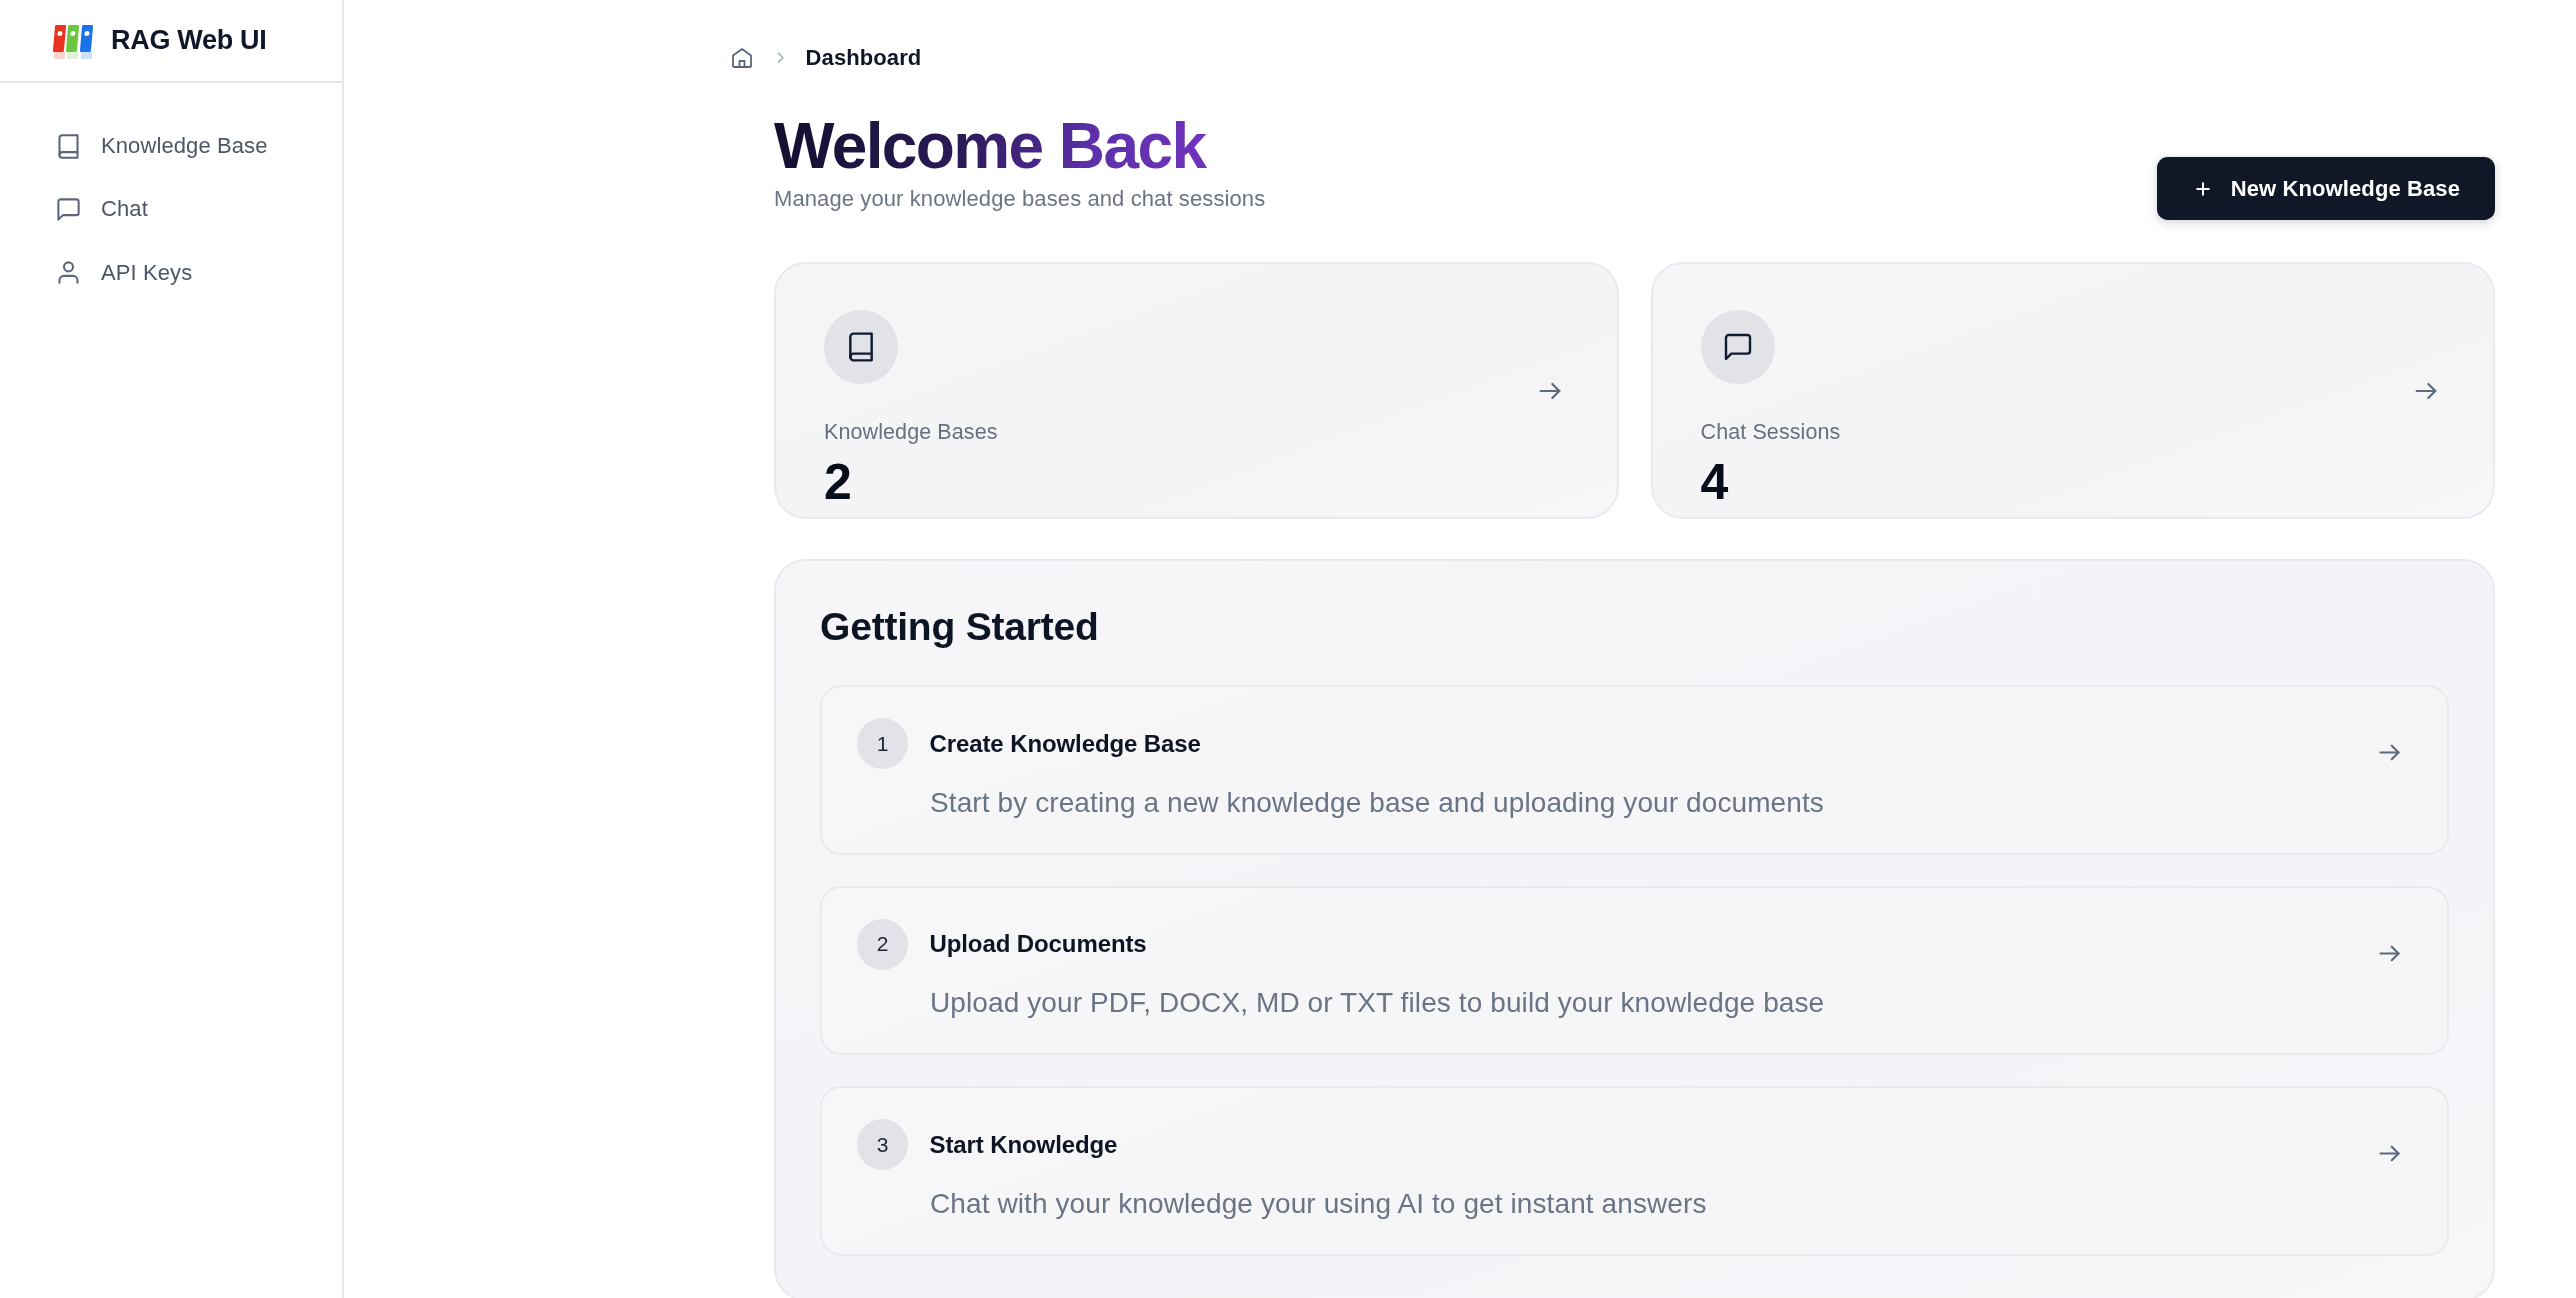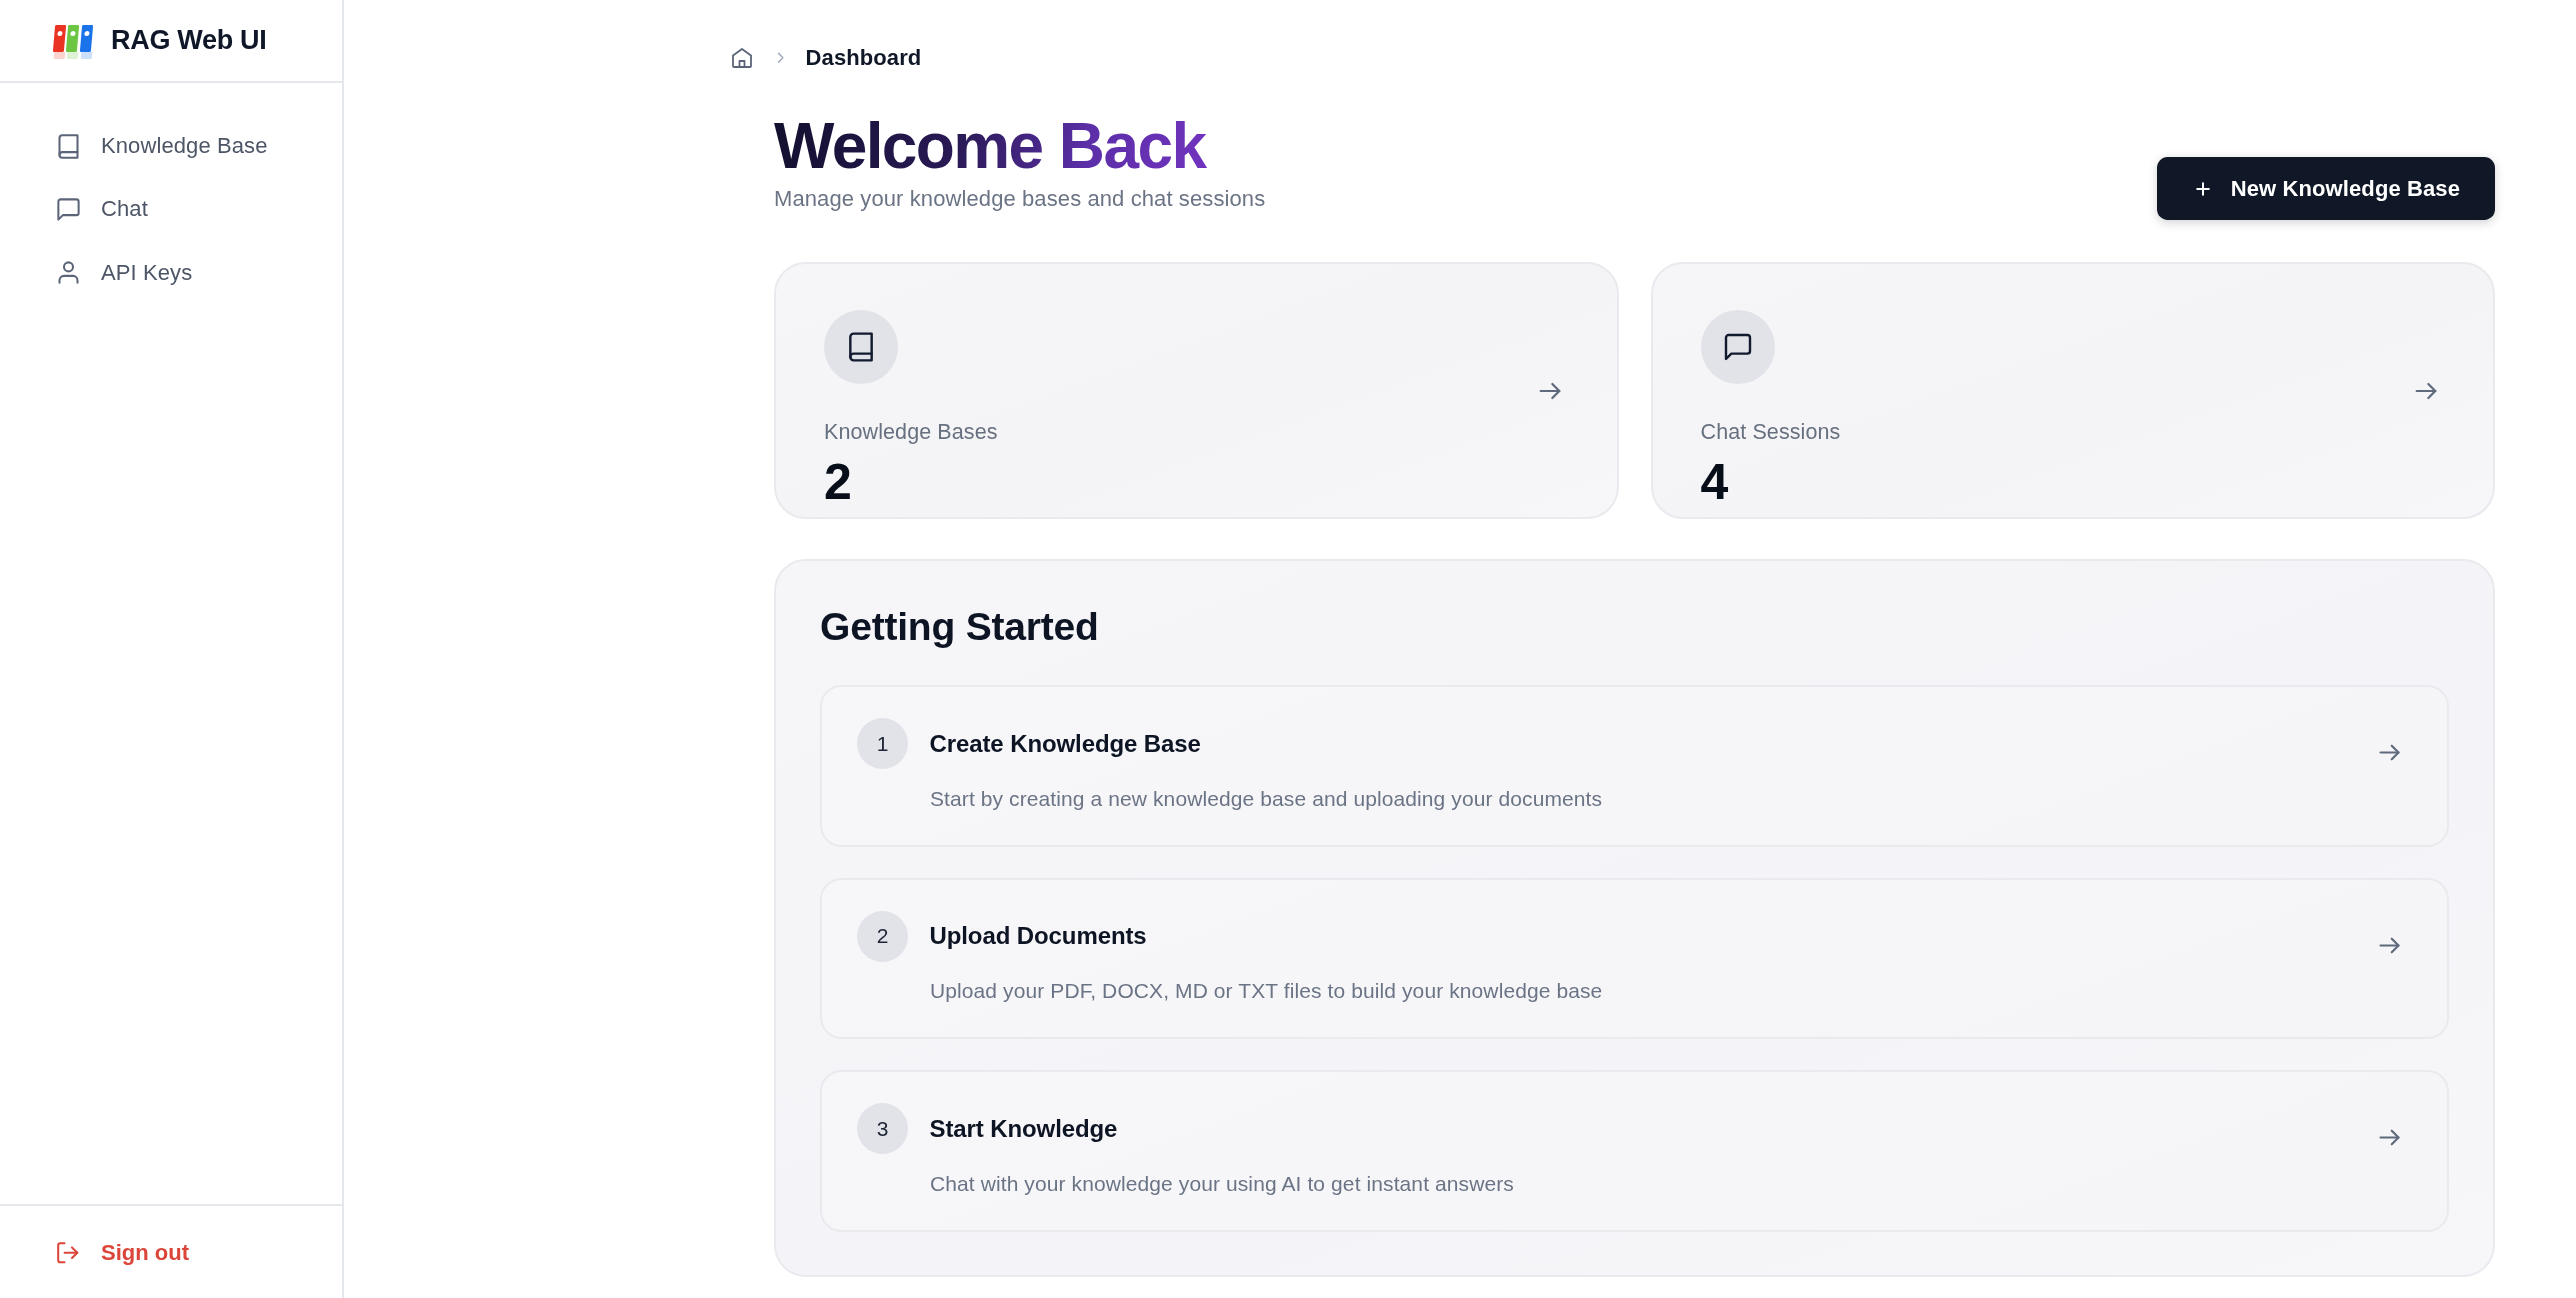--- a/index.html
+++ b/index.html
@@ -335,21 +335,21 @@
   }
   .gs-item-title {
     font-size: 24px;
     font-weight: 700;
     color: #0d1423;
     letter-spacing: -0.1px;
   }
   .gs-item-desc {
     margin-top: 17.5px;
     margin-left: 73px;
-    font-size: 21px;
+    font-size: 28px;
     color: #6b7485;
     letter-spacing: 0.1px;
   }
   .gs-arrow {
     position: absolute;
     right: 43px;
     top: 51px;
     width: 29.5px;
     height: 29.5px;
     display: flex;
@@ -411,32 +411,20 @@
           <svg width="27" height="27" viewBox="0 0 24 24" fill="none" stroke="currentColor" stroke-width="1.8" stroke-linecap="round" stroke-linejoin="round">
             <path d="M20 21v-2a4 4 0 0 0-4-4H8a4 4 0 0 0-4 4v2"></path>
             <circle cx="12" cy="7" r="4"></circle>
           </svg>
         </span>
         <span class="nav-label">API Keys</span>
       </a>
 
     </nav>
 
-    <div class="sidebar-footer">
-      <div class="signout">
-        <span class="so-icon">
-          <svg width="25.5" height="25.5" viewBox="0 0 24 24" fill="none" stroke="currentColor" stroke-width="1.9" stroke-linecap="round" stroke-linejoin="round">
-            <path d="M9 21H5a2 2 0 0 1-2-2V5a2 2 0 0 1 2-2h4"></path>
-            <polyline points="16 17 21 12 16 7"></polyline>
-            <line x1="21" y1="12" x2="9" y2="12"></line>
-          </svg>
-        </span>
-        <span class="so-label">Sign out</span>
-      </div>
-    </div>
 
   </aside>
 
   <main class="main">
 
     <div class="breadcrumb">
       <span class="bc-home">
         <svg width="24" height="24" viewBox="0 0 24 24" fill="none" stroke="currentColor" stroke-width="1.8" stroke-linecap="round" stroke-linejoin="round">
           <path d="M3 9.5L12 3l9 6.5V20a1 1 0 0 1-1 1H4a1 1 0 0 1-1-1z"></path>
           <path d="M9.5 21v-6h5v6"></path>

